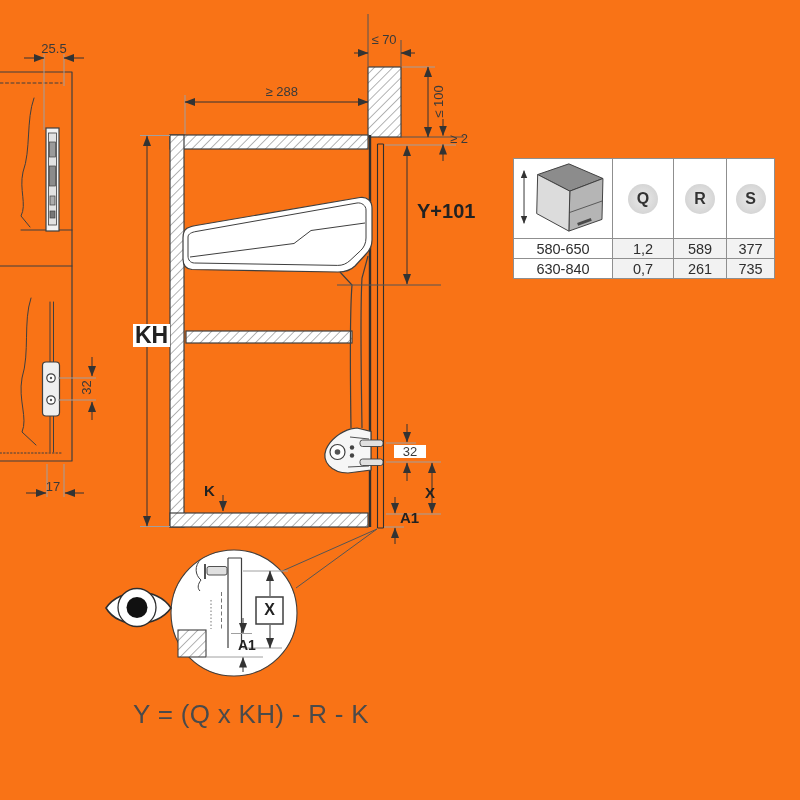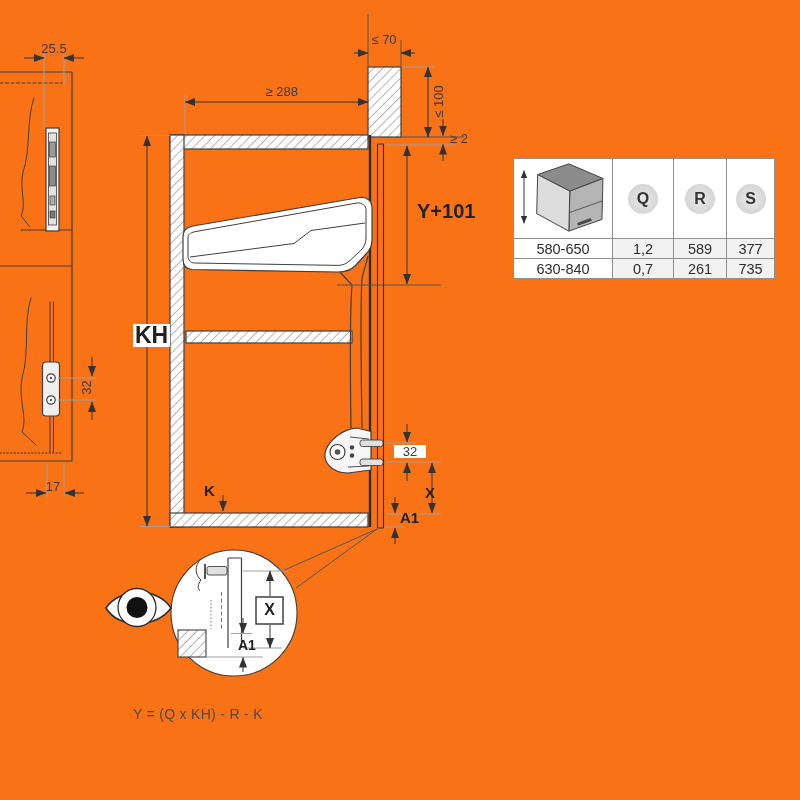--- a/index.html
+++ b/index.html
@@ -19,21 +19,21 @@
   #lbl-100{left:416px;top:95px;width:44px;}
   #lbl-gap2{left:450px;top:132px;width:34px;}
   #lbl-y101{left:417px;top:201px;font-size:20px;}
   #lbl-kh{left:133px;top:324px;font-size:23px;}
   #lbl-k{left:204px;top:483px;font-size:15px;}
   #lbl-32-main{left:394px;top:445px;width:28px;}
   #lbl-x{left:425px;top:485px;font-size:15px;}
   #lbl-a1{left:400px;top:510px;font-size:15px;}
   #lbl-det-x{left:257px;top:602px;width:25px;font-size:16px;}
   #lbl-det-a1{left:238px;top:638px;font-size:14px;}
-  #formulas{position:absolute;left:133px;top:699px;color:#4a4a4a;font-size:14px;line-height:31px;letter-spacing:.3px;}
+  #formulas{position:absolute;left:133px;top:699px;color:#4a4a4a;font-size:26px;line-height:31px;letter-spacing:.3px;}
   
   #spec-table{position:absolute;left:513px;top:158px;border-collapse:collapse;background:#fff;}
   #spec-table td{border:1px solid #8f8f8f;text-align:center;vertical-align:middle;
                  padding:0;font-size:14.5px;color:#2e2e2e;}
   #spec-table td.rng{width:98px;background:#fff;}
   #spec-table td.q{width:60px;}  #spec-table td.r{width:52px;}  #spec-table td.s{width:47px;}
   #spec-table tr.data td{height:19px;background:#f2f2f2;}
   #spec-table tr.data td.rng{background:#fff;}
   #spec-table tr.hdr td{height:78px;background:#fff;}
   .badge{display:inline-block;width:30px;height:30px;border-radius:50%;

